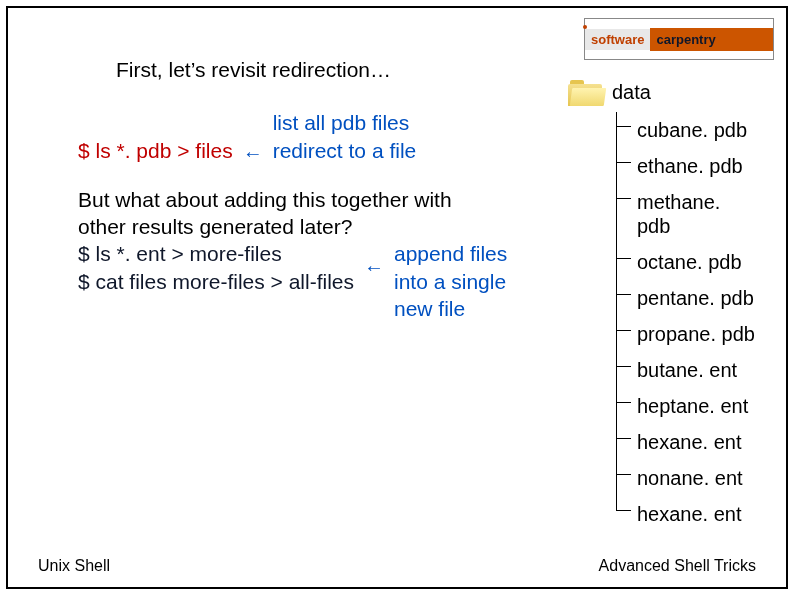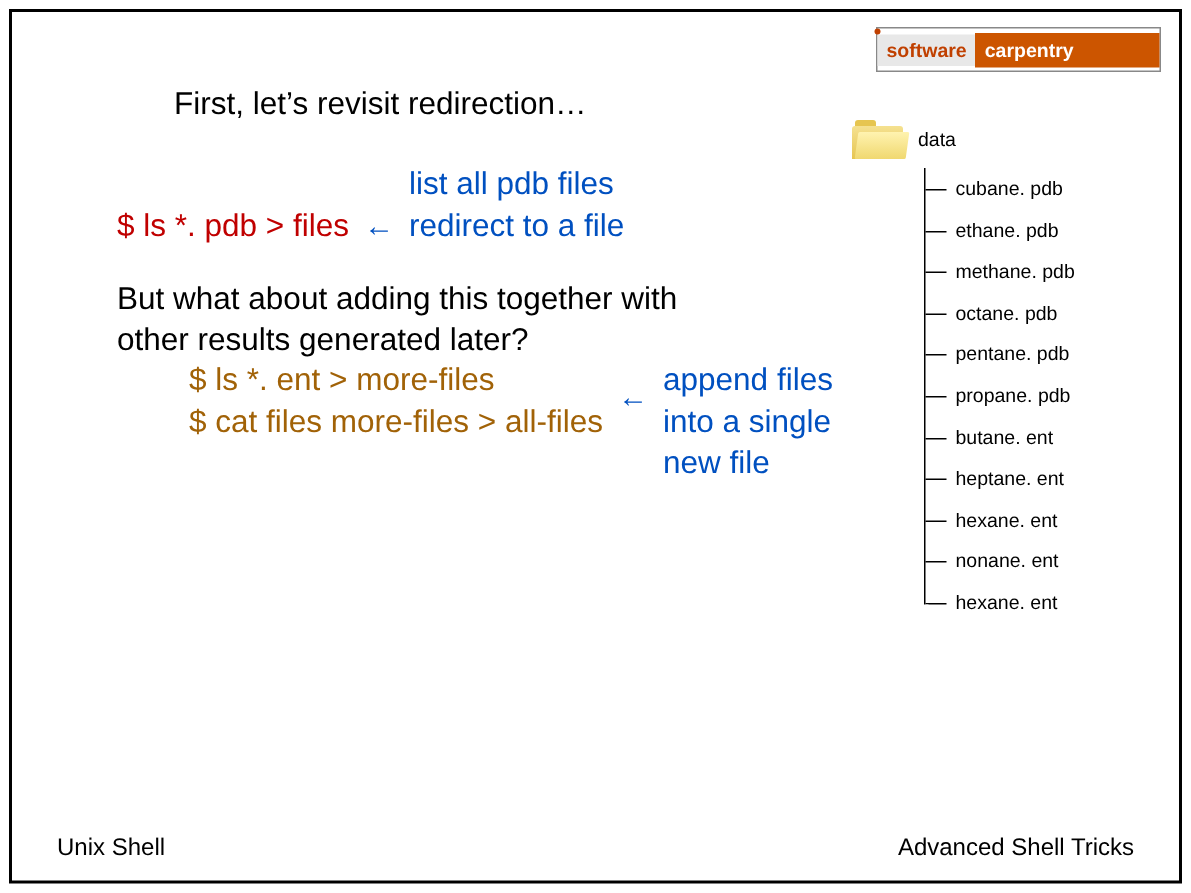--- a/index.html
+++ b/index.html
@@ -15,21 +15,21 @@
     position: absolute;
     inset: 0;
     border: 2px solid #000;
     margin: 6px;
   }
   .logo {
     position: absolute;
     top: 10px;
     right: 12px;
     width: 190px;
-    height: 30px;
+    height: 42px;
     border: 1px solid #888;
     display: flex;
     align-items: center;
     font-size: 13px;
     font-weight: bold;
   }
   .logo .left {
     background: #e8e8e8;
     color: #c04000;
     padding: 3px 6px;
@@ -39,21 +39,21 @@
   .logo .left::before {
     content: "";
     position: absolute;
     top: -4px; left: -2px;
     width: 4px; height: 4px;
     background: #c04000;
     border-radius: 50%;
   }
   .logo .right {
     background: #cc5500;
-    color: #ffffff;
+    color: #0f172a;
     padding: 4px 6px;
     flex: 1 1 auto;
   }
   .content {
     position: absolute;
     top: 48px;
     left: 70px;
     right: 200px;
     font-size: 21px;
     line-height: 1.3;
@@ -62,30 +62,30 @@
   .row1 { display: flex; align-items: flex-end; gap: 10px; margin-bottom: 22px; }
   .cmd1 { color: #c00000; white-space: nowrap; }
   .arrow-left {
     color: #0050c0;
     font-size: 20px;
     margin-top: 12px;
   }
   .anno1 { color: #0050c0; }
   .question { }
   .row2 { display: flex; align-items: flex-start; gap: 10px; }
-  .cmd2 { color: #a16207; white-space: nowrap; margin-left: 48px; }
+  .cmd2 { color: #0f172a; white-space: nowrap; }
   .arrow-left2 { color: #0050c0; font-size: 20px; margin-top: 12px; }
   .anno2 { color: #0050c0; }
 
   .filetree {
     position: absolute;
     top: 70px;
     right: 30px;
     width: 160px;
-    font-size: 13px;
+    font-size: 20px;
   }
   .folder-row {
     display: flex;
     align-items: center;
     gap: 8px;
     margin-bottom: 6px;
     margin-left: -28px;
   }
   .folder-icon {
     width: 36px;

